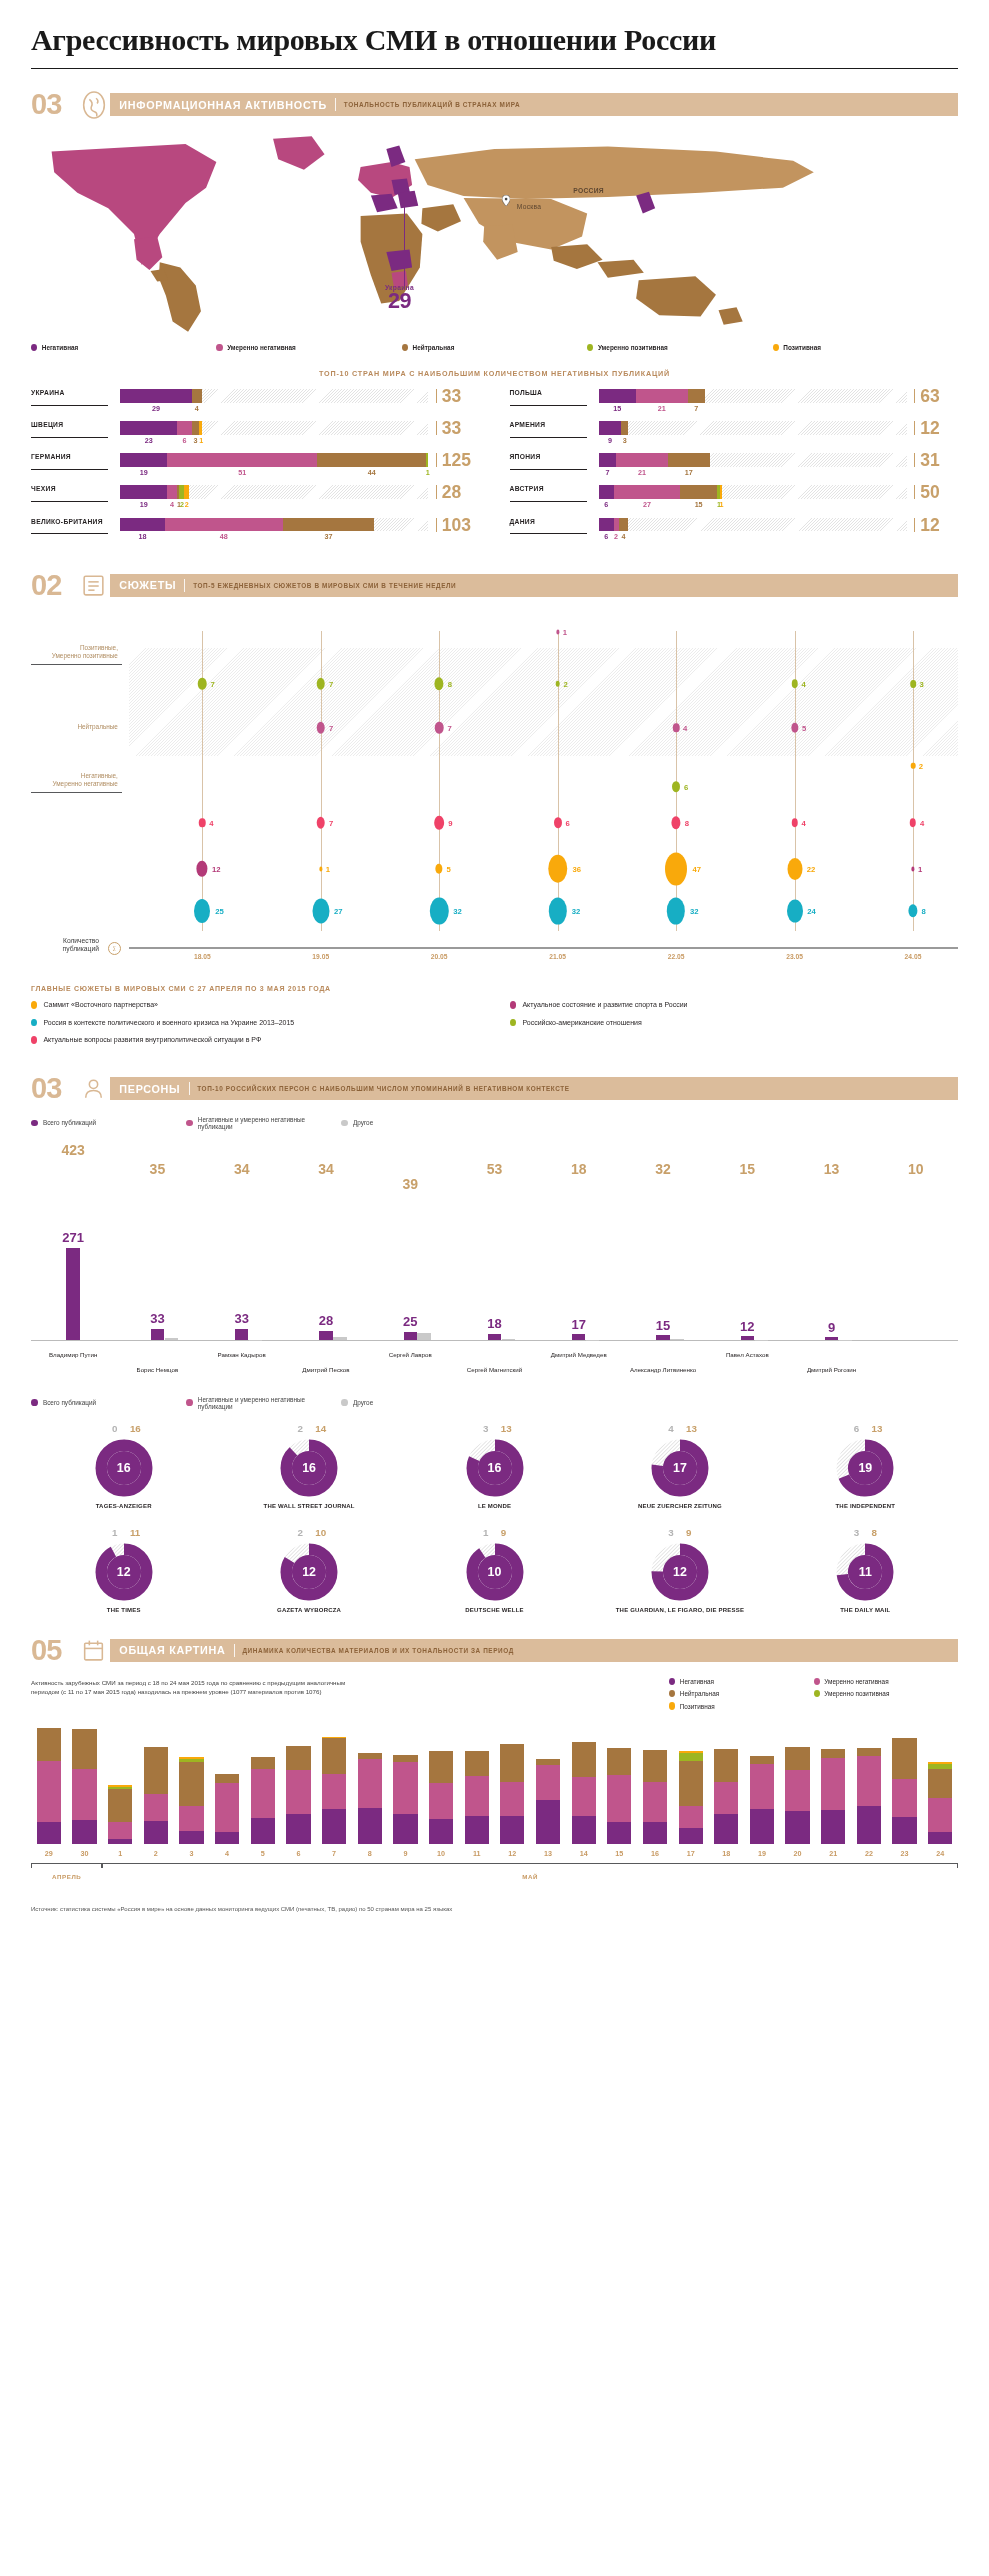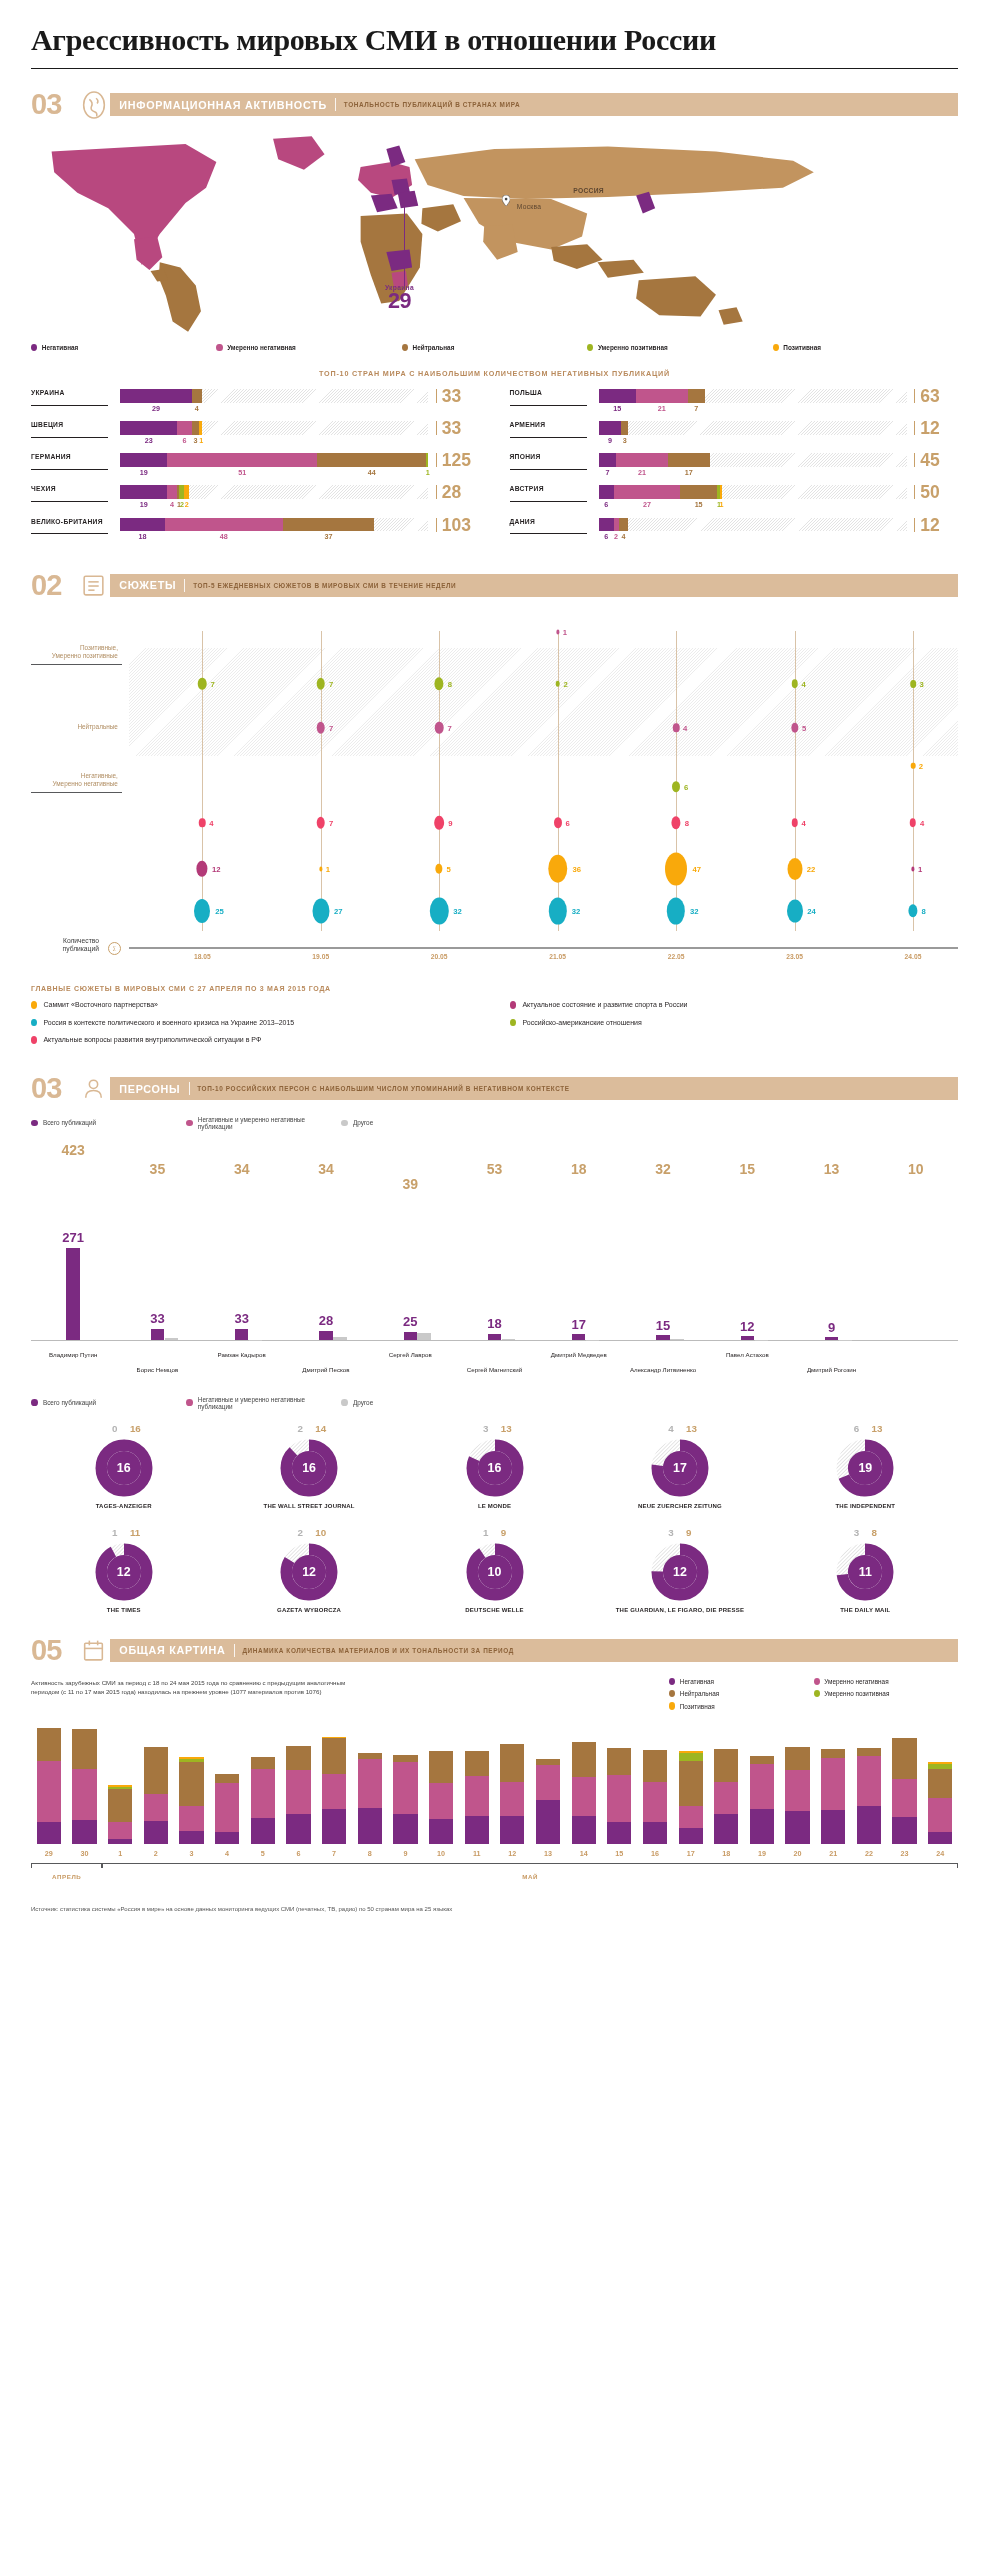--- a/index.html
+++ b/index.html
@@ -512,21 +512,21 @@
               <div class="seg" style="width: 5.6%; background: rgb(123, 42, 129);"></div>
               <div class="seg" style="width: 16.8%; background: rgb(192, 85, 140);"></div>
               <div class="seg" style="width: 13.6%; background: rgb(165, 118, 63);"></div>
             </div>
             <div class="cvals">
               <span style="width: 5.6%; color: rgb(123, 42, 129);">7</span>
               <span style="width: 16.8%; color: rgb(192, 85, 140);">21</span>
               <span style="width: 13.6%; color: rgb(165, 118, 63);">17</span>
             </div>
           </div>
-          <div class="ctotal">45</div>
+          <div class="ctotal">31</div>
         </div>
         <div class="crow">
           <div class="cname">Австрия</div>
           <div class="cbarwrap">
             <div class="cbar">
               <div class="seg" style="width: 4.8%; background: rgb(123, 42, 129);"></div>
               <div class="seg" style="width: 21.6%; background: rgb(192, 85, 140);"></div>
               <div class="seg" style="width: 12%; background: rgb(165, 118, 63);"></div>
               <div class="seg" style="width: 0.8%; background: rgb(158, 181, 33);"></div>
               <div class="seg" style="width: 0.8%; background: rgb(249, 169, 11);"></div>

